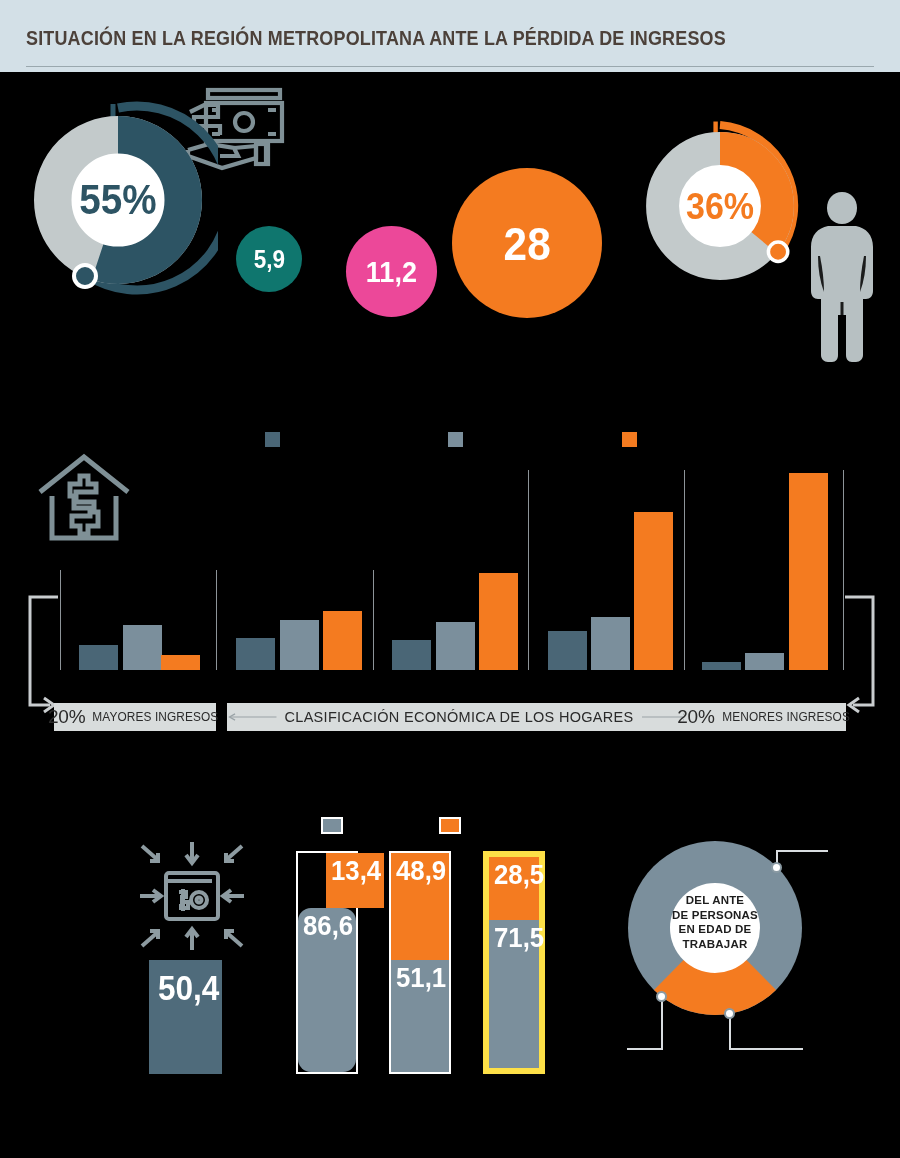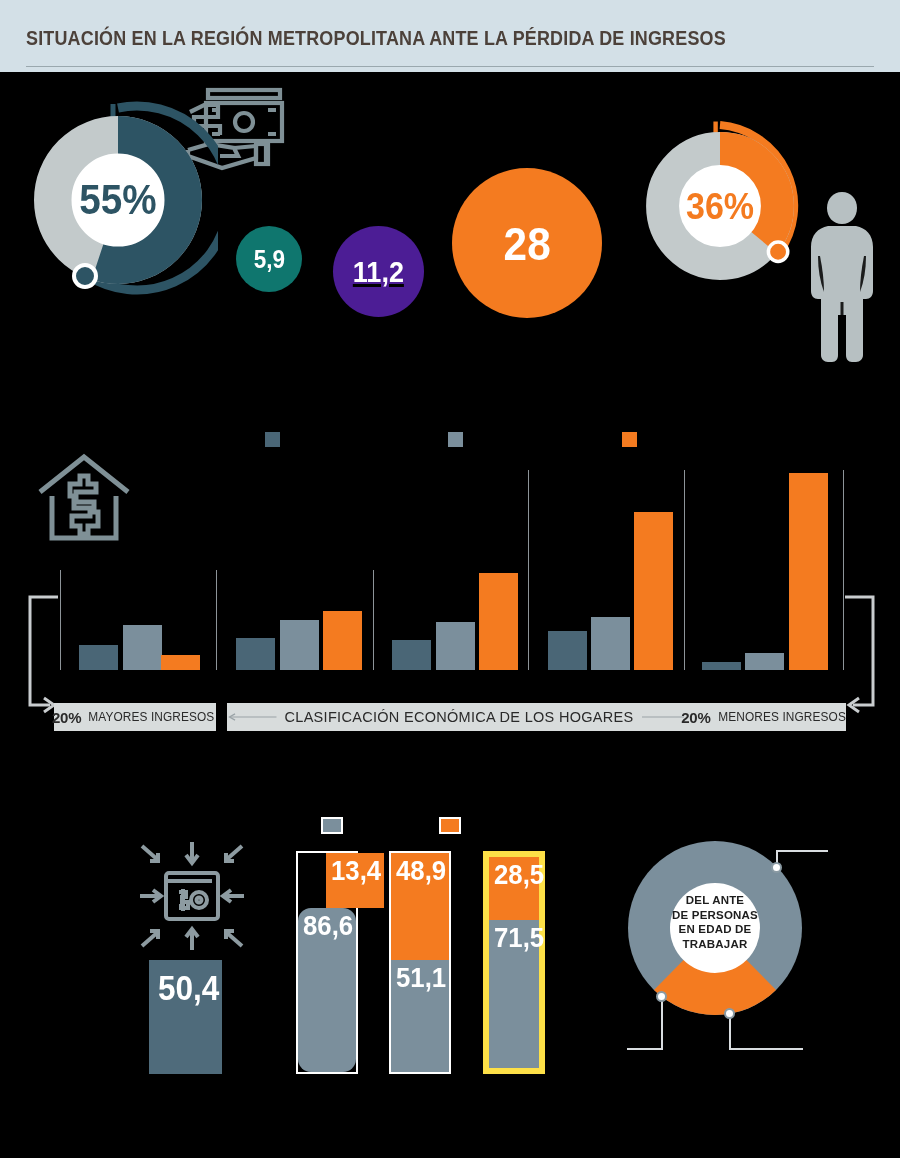--- a/index.html
+++ b/index.html
@@ -54,21 +54,21 @@
   
   .divider{position:absolute;width:1px;background:#8d9499;}
   .legend-sw{position:absolute;width:15px;height:15px;}
   .bar{position:absolute;bottom:0;}
   .scale-label{
     position:absolute;height:28px;background:#d8dcdc;
     display:flex;align-items:center;justify-content:center;
     font-family:"Liberation Sans Narrow","Liberation Sans",sans-serif;
     color:#2a2a2a;white-space:nowrap;
   }
-  .scale-label .pct{font-weight:bold;font-size:15px;margin-right:4px;letter-spacing:-.2px;}
+  .scale-label .pct{font-weight:normal;font-size:19px;margin-right:4px;letter-spacing:-.2px;}
   .scale-label .txt{font-size:12.5px;letter-spacing:.1px;transform:scaleX(.95);}
   .scale-label .mid{font-size:14.5px;letter-spacing:.3px;}
 
   
   .vbar{position:absolute;}
   .vbar .seg{position:absolute;left:0;width:100%;box-sizing:border-box;}
   .vbar .val{
     position:absolute;left:5px;
     font-family:"Liberation Sans Narrow","Liberation Sans",sans-serif;
     font-weight:bold;color:#fff;font-size:28px;line-height:1;
@@ -128,21 +128,21 @@
     <circle cx="67" cy="176" r="11" fill="#2d5464" stroke="#fff" stroke-width="4"></circle>
   </svg>
   <div class="abs" style="left:18px;top:100px;width:200px;height:200px;display:flex;align-items:center;justify-content:center;">
     <span style="font-family:'Liberation Sans Narrow','Liberation Sans',sans-serif;font-weight:bold;font-size:42px;color:#2d5464;line-height:1;transform:scaleX(.92);">55%</span>
   </div>
 
   <div class="bubble" style="left:236px;top:226px;width:66px;height:66px;background:#0f766e;">
     <span style="font-size:25px;">5,9</span>
   </div>
 
-  <div class="bubble" style="left:333px;top:226px;width:91px;height:91px;background:#4c1d95;text-decoration:underline;">
+  <div class="bubble" style="left:346px;top:226px;width:91px;height:91px;background:#ec4899;">
     <span style="font-size:30px;">11,2</span>
   </div>
 
   <div class="bubble" style="left:452px;top:168px;width:150px;height:150px;background:#f47b20;">
     <span style="font-size:47px;">28</span>
   </div>
 
   <svg class="abs" style="left:632px;top:118px;" width="176" height="176" viewBox="0 0 200 200">
     <path d="M 100 8 A 92 92 0 0 1 168 152" fill="none" stroke="#f47b20" stroke-width="9"></path>
     <path d="M 95 4 L 95 22" stroke="#f47b20" stroke-width="5"></path>

